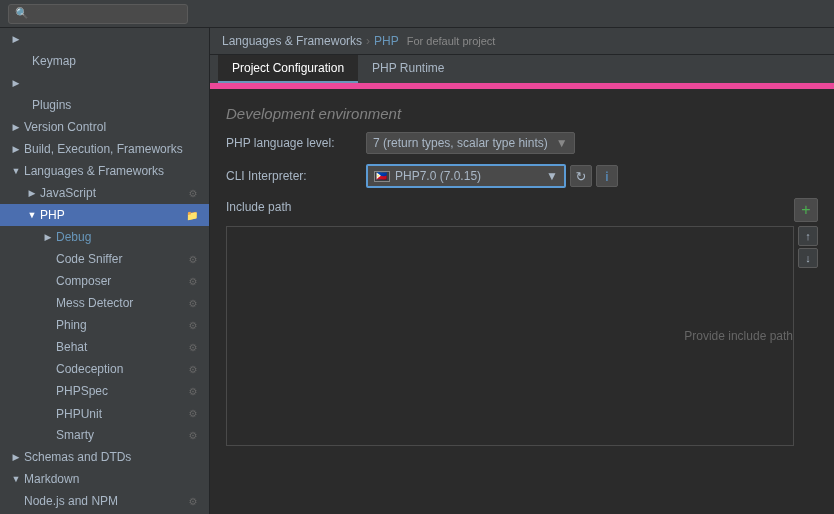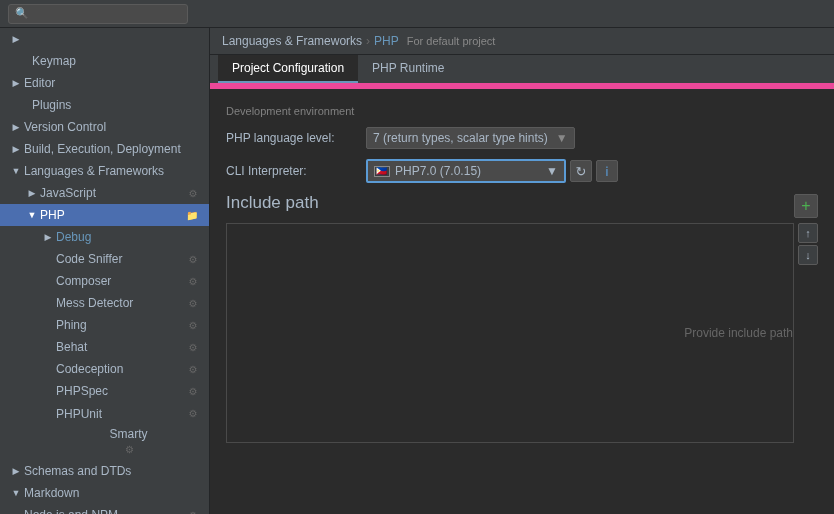--- a/index.html
+++ b/index.html
@@ -159,23 +159,24 @@
 
     
     .form-content {
       flex: 1;
       padding: 16px;
       overflow-y: auto;
       position: relative;
     }
 
     .section-label {
-      font-size: 11px;
+      font-size: 15px;
       color: #808080;
       margin-bottom: 10px;
+      font-style: italic;
     }
 
     .form-row {
       display: flex;
       align-items: center;
       margin-bottom: 10px;
     }
     .form-row-label {
       width: 140px;
       font-size: 12px;
@@ -237,21 +238,21 @@
       height: 22px;
       display: flex;
       align-items: center;
       justify-content: center;
       cursor: pointer;
       font-size: 13px;
       border-radius: 2px;
     }
 
     .include-path-label {
-      font-size: 17px;
+      font-size: 12px;
       color: #a9b7c6;
       margin-bottom: 6px;
     }
     .include-path-placeholder {
       color: #666;
       font-size: 12px;
     }
 
     
     .include-path-container {
@@ -307,35 +308,34 @@
     <div class="sidebar-item indent-1">
       <span class="expand-arrow">▶</span>
     </div>
 
     <div class="sidebar-item indent-2" style="padding-left:32px;">
       <span class="item-label">Keymap</span>
     </div>
 
     <div class="sidebar-item indent-1">
       <span class="expand-arrow">▶</span>
-      <span class="item-label">Editor</span>
     </div>
 
     <div class="sidebar-item indent-2" style="padding-left:32px;">
       <span class="item-label">Plugins</span>
     </div>
 
     <div class="sidebar-item indent-1">
       <span class="expand-arrow">▶</span>
       <span class="item-label">Version Control</span>
     </div>
 
     <div class="sidebar-item indent-1">
       <span class="expand-arrow">▶</span>
-      <span class="item-label">Build, Execution, Deployment</span>
+      <span class="item-label">Build, Execution, Frameworks</span>
     </div>
 
     <div class="sidebar-item indent-1">
       <span class="expand-arrow">▼</span>
       <span class="item-label">Languages &amp; Frameworks</span>
     </div>
 
     <div class="sidebar-item indent-2" style="padding-left:24px;">
       <span class="expand-arrow">▶</span>
       <span class="item-label">JavaScript</span>
@@ -386,21 +386,21 @@
     <div class="sidebar-item indent-4" style="padding-left:56px;">
       <span class="item-label">PHPSpec</span>
       <span class="sidebar-icon">⚙</span>
     </div>
 
     <div class="sidebar-item indent-4" style="padding-left:56px;align-items:flex-end;">
       <span class="item-label">PHPUnit</span>
       <span class="sidebar-icon">⚙</span>
     </div>
 
-    <div class="sidebar-item indent-4" style="padding-left:56px;flex-direction:column;">
+    <div class="sidebar-item indent-4" style="padding-left:56px;">
       <span class="item-label">Smarty</span>
       <span class="sidebar-icon">⚙</span>
     </div>
 
     <div class="sidebar-item indent-1">
       <span class="expand-arrow">▶</span>
       <span class="item-label">Schemas and DTDs</span>
     </div>
 
     <div class="sidebar-item indent-1">

